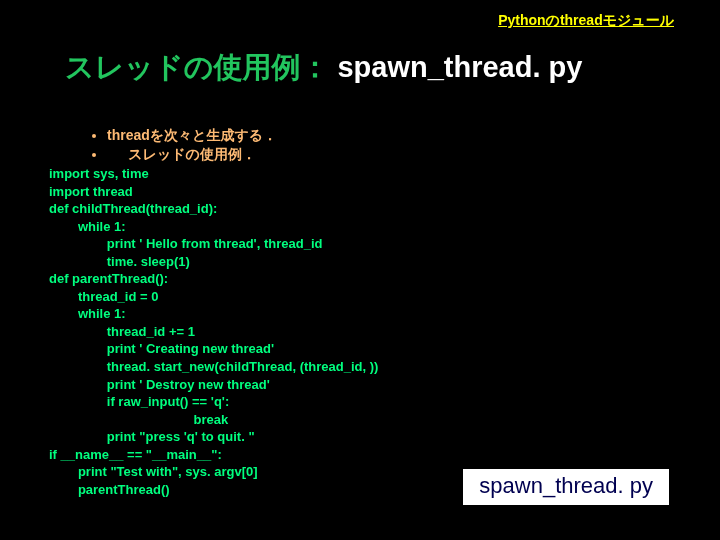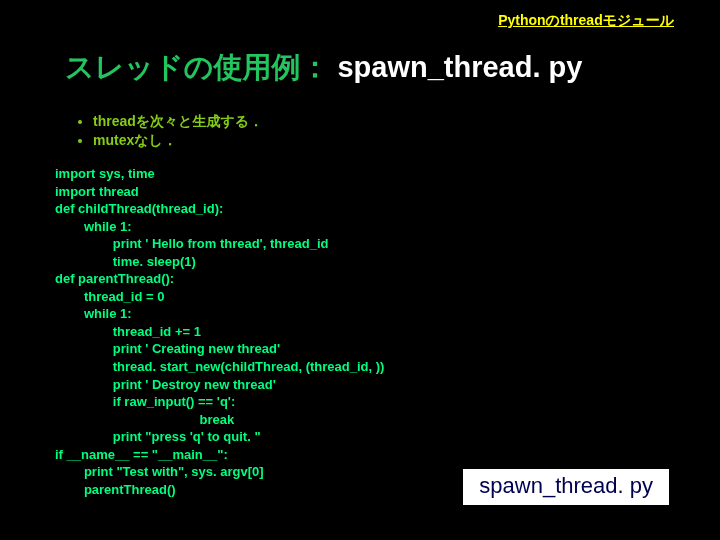--- a/index.html
+++ b/index.html
@@ -34,33 +34,34 @@
     font-weight: bold;
     white-space: nowrap;
   }
   .title-green { color: #22c55e; }
   .title-white { color: #ffffff; }
   .bullets {
     position: absolute;
     top: 112px;
     left: 75px;
     list-style: disc;
-    margin: 0;
+    margin: 14px;
     padding: 0 0 0 18px;
-    color: #84cc16;
+    color: #fdba74;
+    text-align: center;
   }
   .bullets li {
     font-size: 14px;
     font-weight: bold;
     line-height: 1.35;
   }
   .code {
     position: absolute;
     top: 165px;
-    left: 55px;
+    left: 49px;
     color: #00ff7f;
     font-size: 13px;
     font-weight: bold;
     line-height: 1.35;
     white-space: pre;
     font-family: "MS PGothic", sans-serif;
   }
   .filebox {
     position: absolute;
     bottom: 35px;
@@ -78,21 +79,21 @@
 <div class="slide">
 
   <div class="top-link">Pythonのthreadモジュール</div>
 
   <div class="title">
     <span class="title-green">スレッドの使用例：</span><span class="title-white"> spawn_thread. py</span>
   </div>
 
   <ul class="bullets">
     <li>threadを次々と生成する．</li>
-    <li>mutexなし．</li>
+    <li>スレッドの使用例．</li>
   </ul>
 
   <div class="code">import sys, time
 import thread
 def childThread(thread_id):
         while 1:
                 print ' Hello from thread', thread_id
                 time. sleep(1)
 def parentThread():
         thread_id = 0

